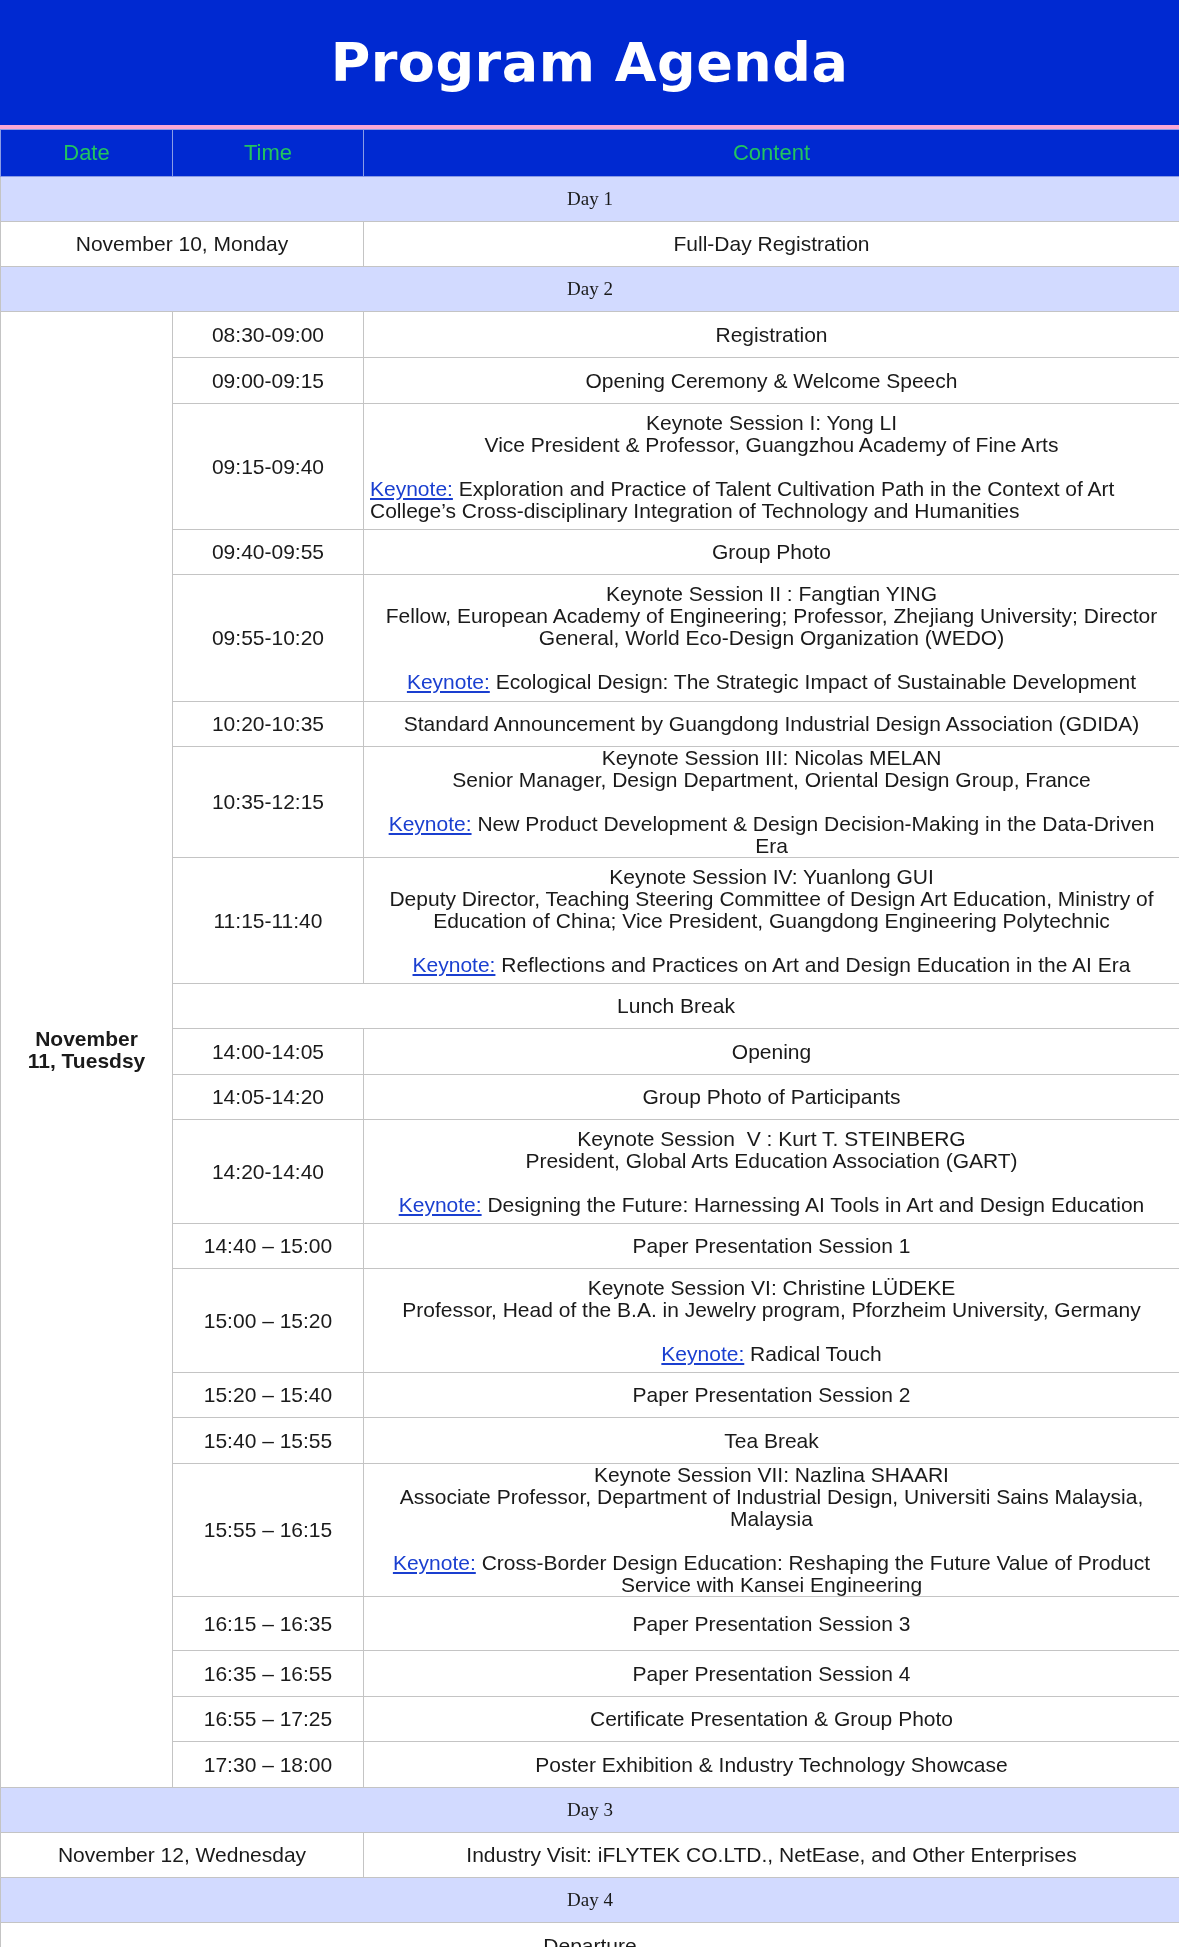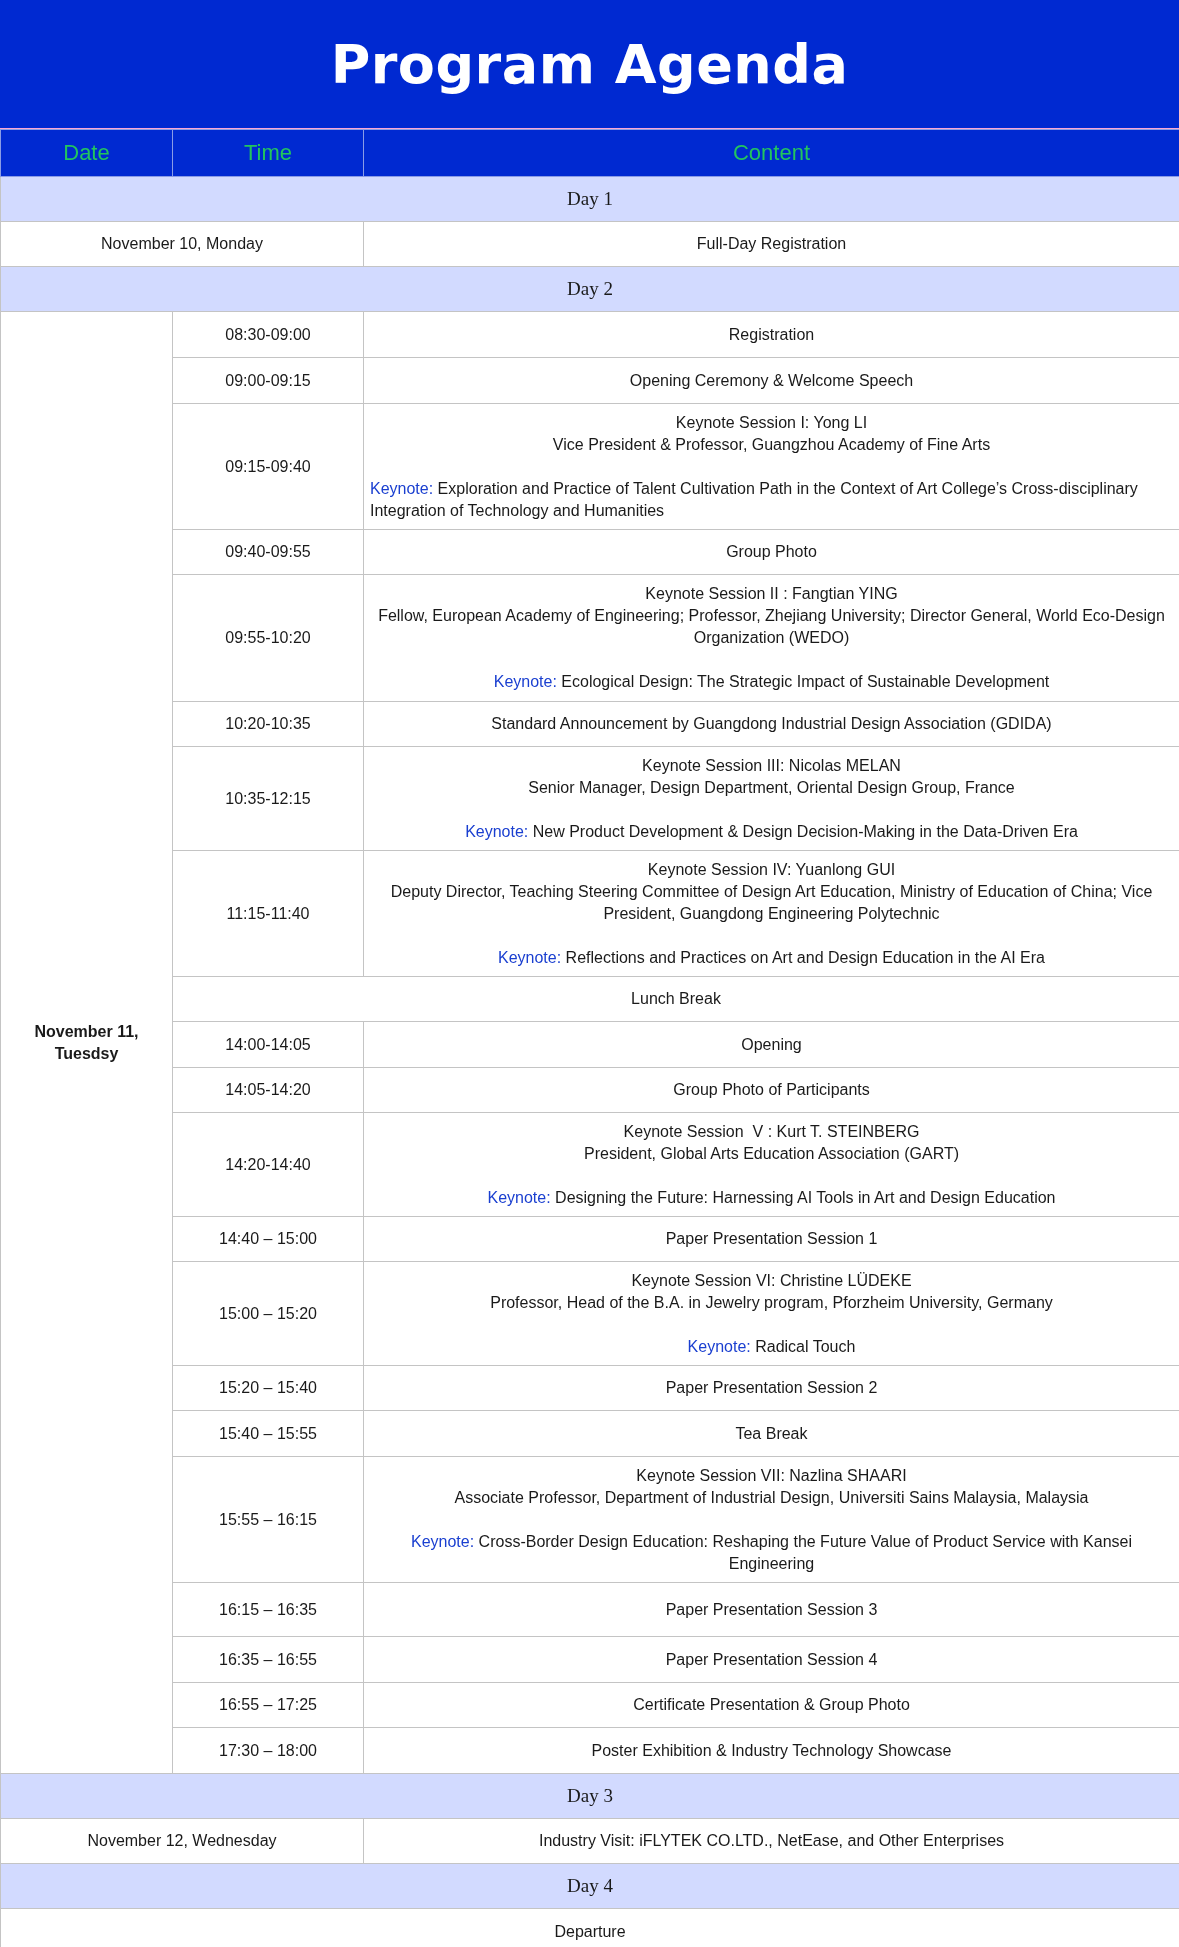--- a/index.html
+++ b/index.html
@@ -1,47 +1,47 @@
 <!DOCTYPE html>
 <html><head>
 <meta charset="utf-8">
 <style>
   html, body { margin: 0; padding: 0; background: #ffffff; }
   body { width: 1179px; height: 1947px; overflow: hidden; font-family: "Liberation Sans", "DejaVu Sans", sans-serif; color: #1a1a1a; }
   .page { position: relative; width: 1179px; height: 1947px; }
   .title-bar {
     position: absolute; left: 0; top: 0; width: 1179px; height: 129px;
     background: #0029d1; display: flex; align-items: center; justify-content: center;
-    border-bottom: 1px solid #f9a8d4; box-sizing: border-box;
+    border-bottom: 4px solid #f9a8d4; box-sizing: border-box;
   }
   .title-bar h1 {
     margin: 0; color: #ffffff; font-family: "DejaVu Sans", sans-serif; font-weight: bold;
     font-size: 54px; letter-spacing: 0.5px;
   }
   table.agenda {
     position: absolute; left: 0; top: 129px; width: 1179px; border-collapse: collapse; table-layout: fixed;
   }
   table.agenda col.c-date { width: 172px; }
   table.agenda col.c-time { width: 191px; }
   table.agenda col.c-content { width: 816px; }
   table.agenda th {
     background: #0029d1; color: #22c55e; font-weight: normal; font-size: 22px; height: 46px;
     border: 1px solid #8a9ce6; padding: 0; text-align: center;
   }
   table.agenda td {
-    border: 1px solid #c4c4c4; text-align: center; vertical-align: middle; font-size: 16px;
+    border: 1px solid #c4c4c4; text-align: center; vertical-align: middle; font-size: 21px;
     padding: 0 6px; line-height: 22px; background: #ffffff;
   }
   table.agenda tr.day-bar td {
     background: #d2daff; font-size: 19px; height: 44px; font-family: Liberation Serif, serif;
   }
   td.content { padding: 6px 6px; }
   .kn-line { display: block; }
   .kn-gap { display: block; height: 22px; }
-  .kn-label { color: #1a3fd0; }
+  .kn-label { color: #1a3fd0; text-decoration: underline; }
   .kn-left { text-align: left; display: block; }
   .kn-center { text-align: center; display: block; }
 </style>
 </head>
 <body>
 
 <div class="page">
   <div class="title-bar">
     <h1>Program Agenda</h1>
   </div>

